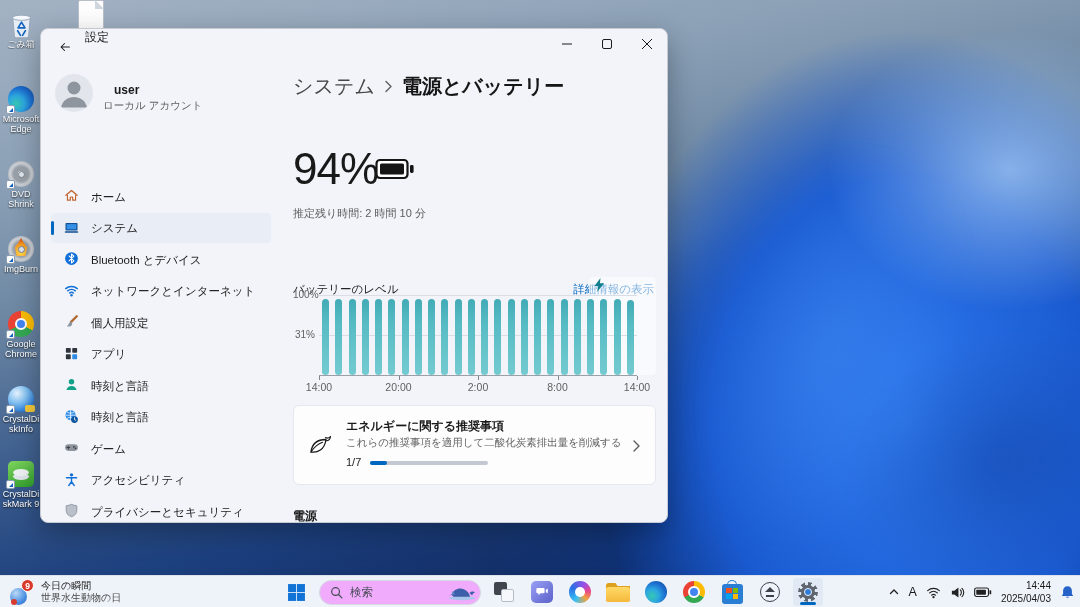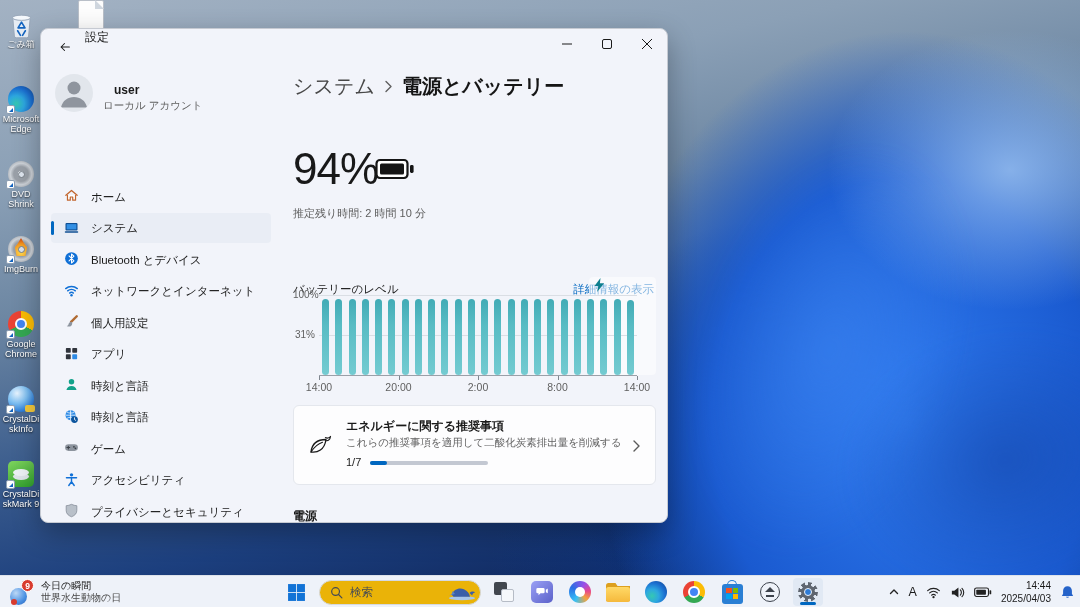--- a/index.html
+++ b/index.html
@@ -122,21 +122,21 @@
         color:#fff; font-size:8.5px; font-weight:700; display:flex; align-items:center; justify-content:center;
         border:1px solid #fff; }
   .wtext .l1 { font-size:10px; color:#1a1a1a; line-height:1.2; }
   .wtext .l2 { font-size:10px; color:#4a4a4a; line-height:1.2; }
   #tb-center { position:absolute; left:281px; top:2px; height:28px; display:flex; align-items:center; gap:8px; }
   .tb-btn { width:30px; height:28px; display:flex; align-items:center; justify-content:center;
         border-radius:4px; cursor:pointer; position:relative; }
   .tb-btn.active { background:#e1e9f4; }
   .tb-btn.active::after { content:""; position:absolute; bottom:1px; left:7px; width:16px; height:3px;
         border-radius:2px; background:#0067c0; }
-  #search-pill { width:162px; height:25px; border-radius:13px; background:#eab308; border:1px solid #d4d9e2;
+  #search-pill { width:162px; height:25px; border-radius:13px; background:#f0abfc; border:1px solid #d4d9e2;
         display:flex; align-items:center; padding:0 2px 0 10px; gap:7px; cursor:pointer; overflow:hidden; }
   #search-pill-label { font-size:11.5px; color:#454b54; flex:1; }
   .tv { position:relative; width:20px; height:20px; }
   .tv-b { position:absolute; left:0; top:0; width:13px; height:13px; background:#41464e; border-radius:2px; }
   .tv-f { position:absolute; right:0; bottom:0; width:13px; height:13px; background:#f6f8fb; border:1px solid #b6bcc6; border-radius:2px; }
   .chat { width:22px; height:22px; border-radius:5px; background:linear-gradient(135deg,#9aa0f5,#5b61c9);
         display:flex; align-items:center; justify-content:center; }
   .copilot { width:22px; height:22px; border-radius:50%; position:relative;
         background:conic-gradient(from 210deg, #37c0f5, #2b6fe4 25%, #9a4fe8 50%, #e8488a 65%, #f2a33c 80%, #37c0f5); }
   .copilot::after { content:""; position:absolute; inset:6px; border-radius:50%; background:#fff; }

